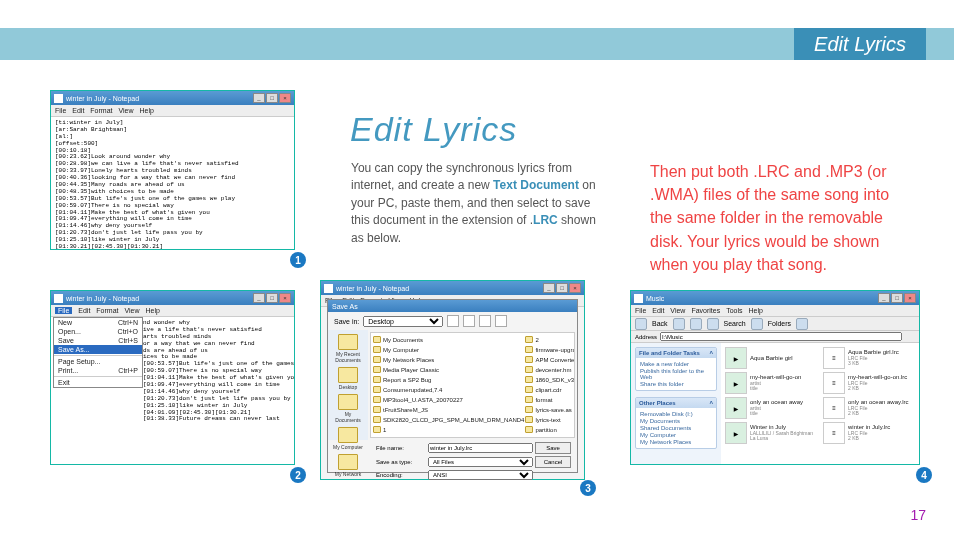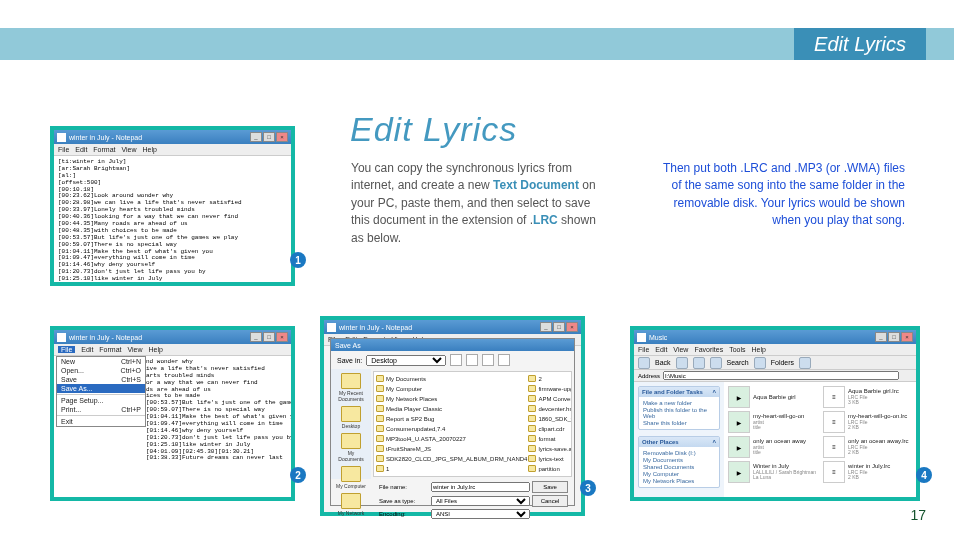--- a/index.html
+++ b/index.html
@@ -4,27 +4,27 @@
 <style>
   * { box-sizing: border-box; margin: 0; padding: 0; }
   body { width: 954px; height: 535px; font-family: Arial, sans-serif; background: #fff; position: relative; overflow: hidden; }
 
   .header-band { position: absolute; top: 28px; left: 0; right: 0; height: 32px; background: #91c9d9; }
   .header-title-box { position: absolute; top: 28px; right: 28px; height: 32px; background: #3a8fb7; padding: 4px 20px; font-size: 20px; font-style: italic; color: #fff; display: flex; align-items: center; }
 
   .main-heading { position: absolute; top: 110px; left: 350px; font-size: 34px; color: #4499c0; font-weight: 300; font-style: italic; letter-spacing: 1px; }
 
   .para1 { position: absolute; top: 160px; left: 351px; width: 255px; font-size: 12px; color: #555; line-height: 1.45; }
-  .para2 { position: absolute; top: 160px; left: 650px; width: 255px; font-size: 12px; color: #1d4ed8; line-height: 1.45; text-align: right; }
+  .para2 { position: absolute; top: 160px; left: 650px; width: 255px; font-size: 16px; color: #ef4444; line-height: 1.45; }
   .bold-blue { color: #3a8fb7; font-weight: bold; }
 
-  .page-num { position: absolute; bottom: 12px; right: 28px; font-size: 14px; color: #14532d; }
+  .page-num { position: absolute; bottom: 12px; right: 28px; font-size: 14px; color: #a21caf; }
 
   
-  .shot { position: absolute; border: 4px solid #14b8a6; background: #f4f4f4; font-size: 7px; margin-top: 36px; }
+  .shot { position: absolute; border: 1px solid #14b8a6; background: #f4f4f4; font-size: 7px; }
   .shot1 { top: 90px; left: 50px; width: 245px; height: 160px; }
   .shot2 { top: 290px; left: 50px; width: 245px; height: 175px; }
   .shot3 { top: 280px; left: 320px; width: 265px; height: 200px; }
   .shot4 { top: 290px; left: 630px; width: 290px; height: 175px; }
 
   .title-bar { height: 14px; background: linear-gradient(#5a9bd4, #3a7fbf); display: flex; align-items: center; padding: 0 3px; color: #fff; font-size: 7px; }
   .title-bar .t-icon { width: 9px; height: 9px; background: #fff; margin-right: 3px; display: inline-block; }
   .title-bar .spacer { flex: 1; }
   .win-btn { width: 12px; height: 10px; background: #ddd; border: 1px solid #888; margin-left: 1px; font-size: 6px; text-align: center; line-height: 8px; color: #333; }
   .win-btn.close { background: #e88; }

